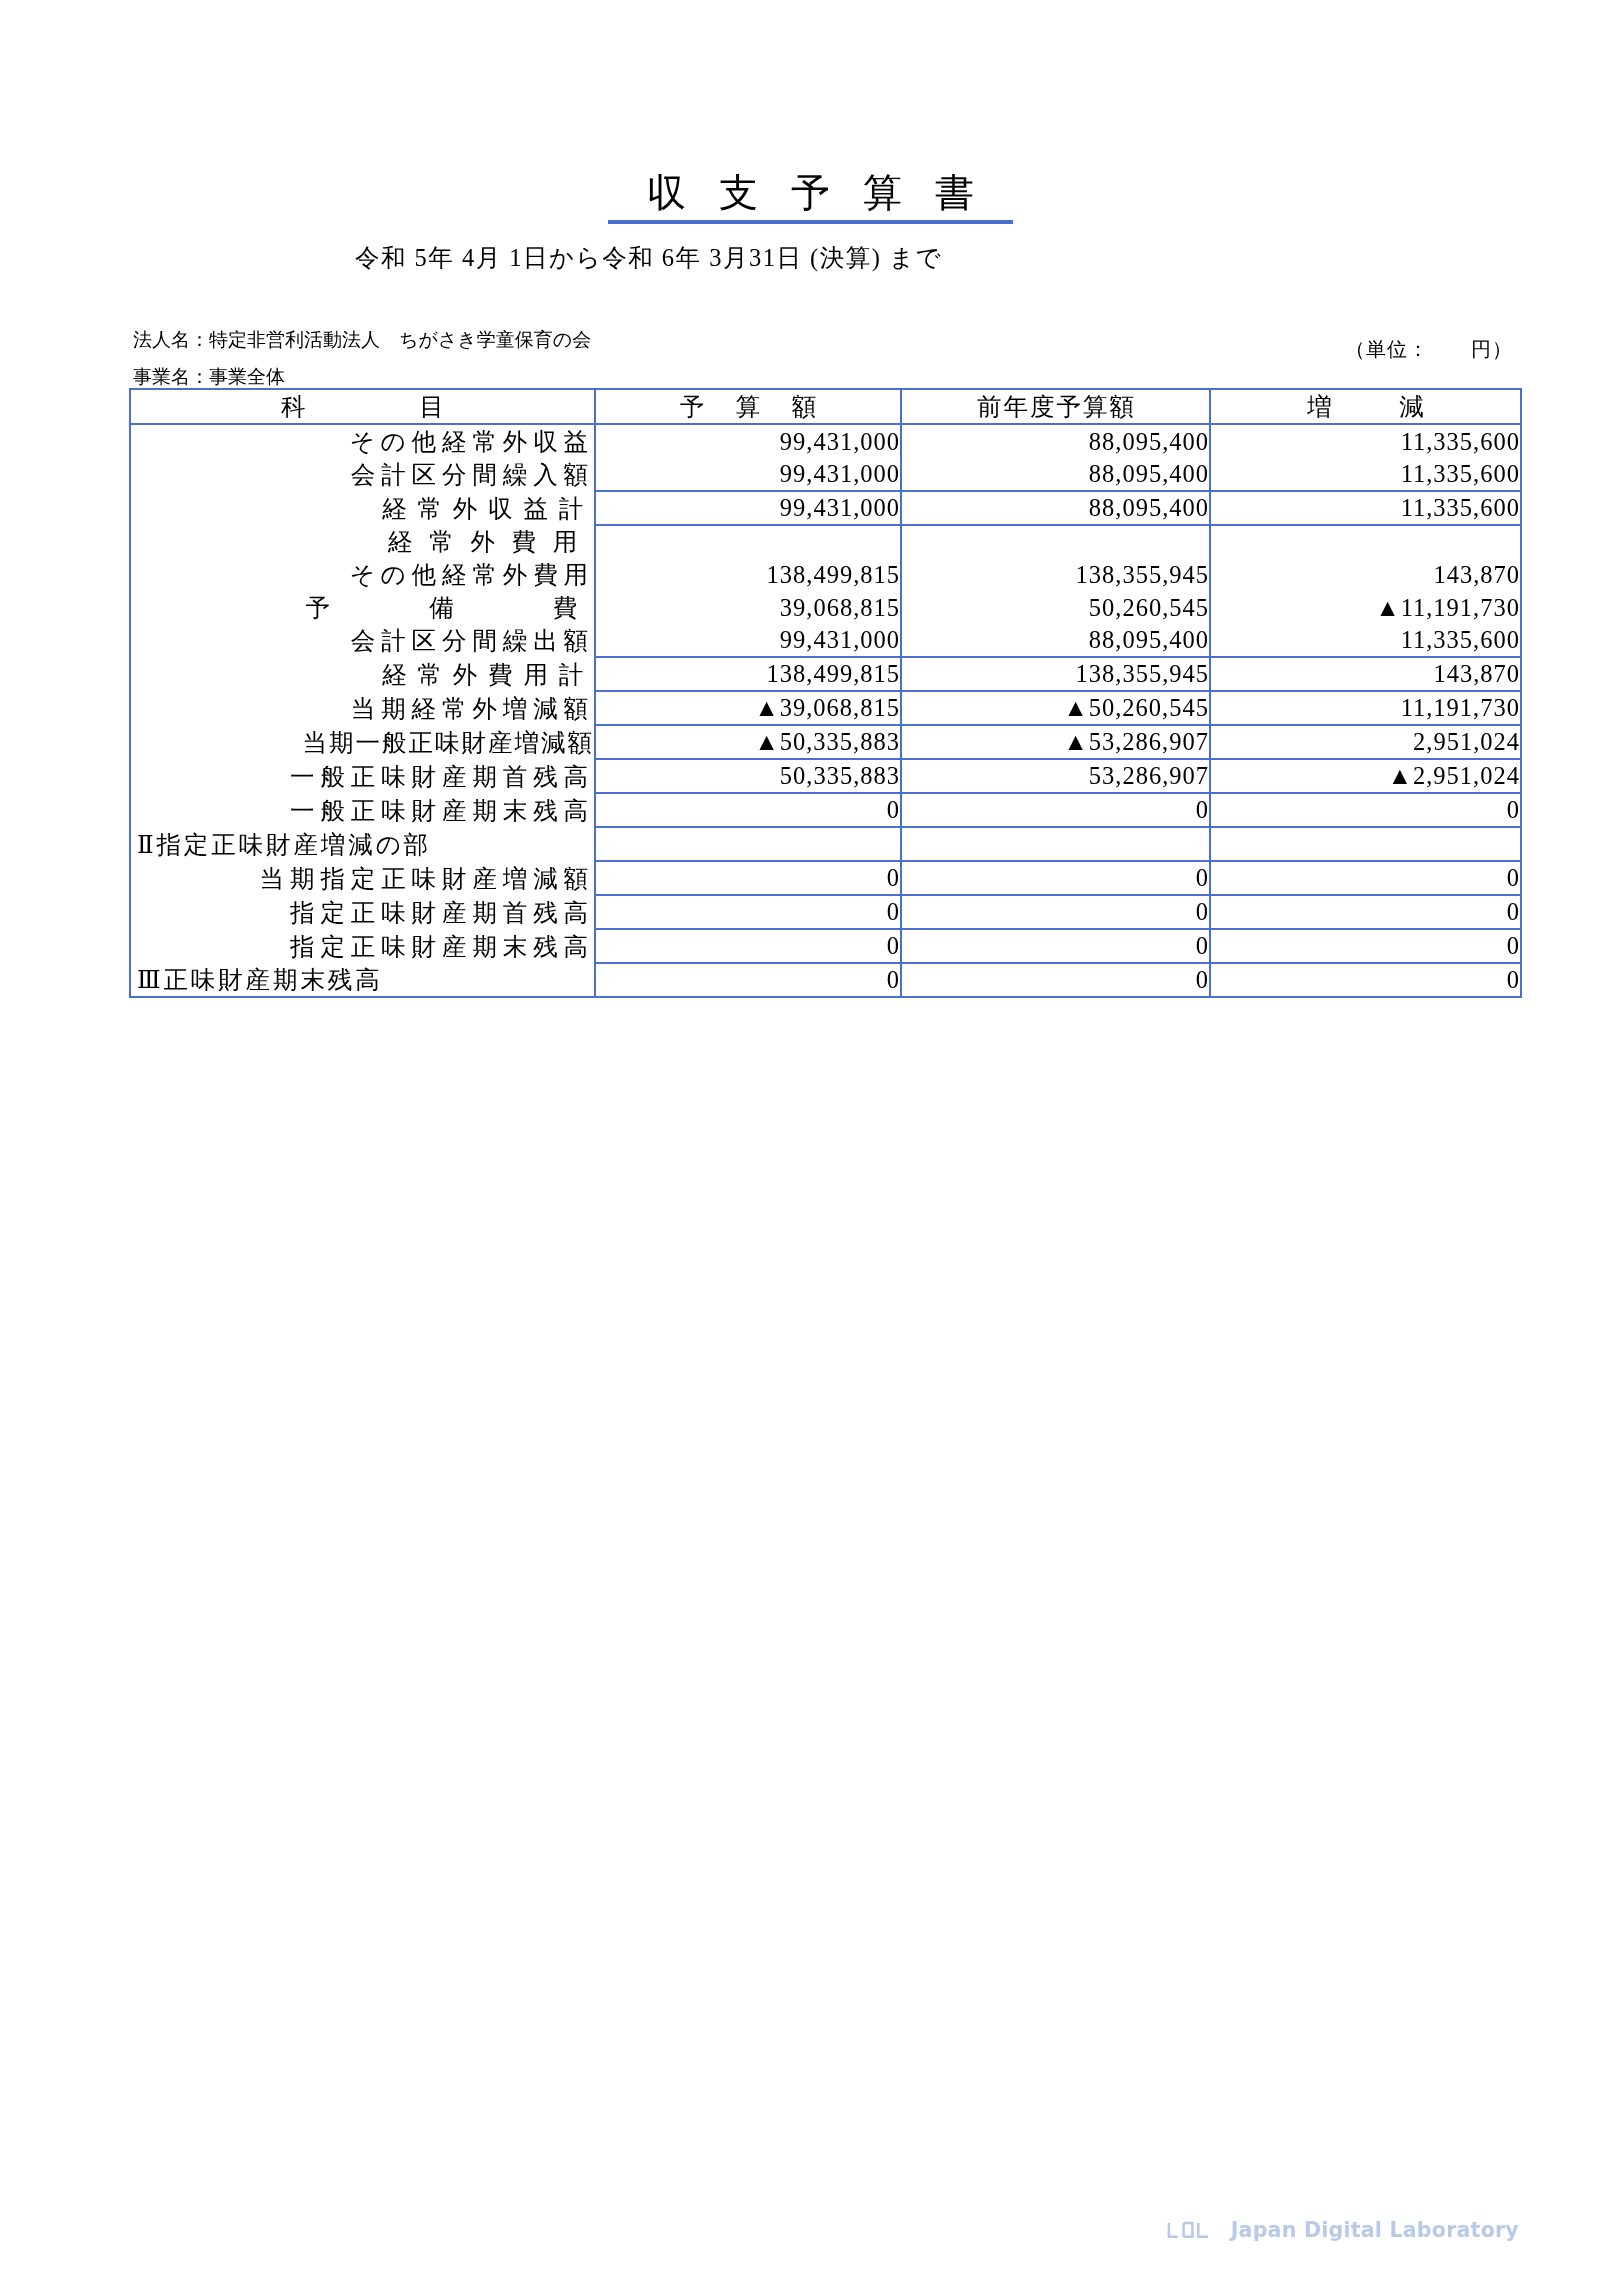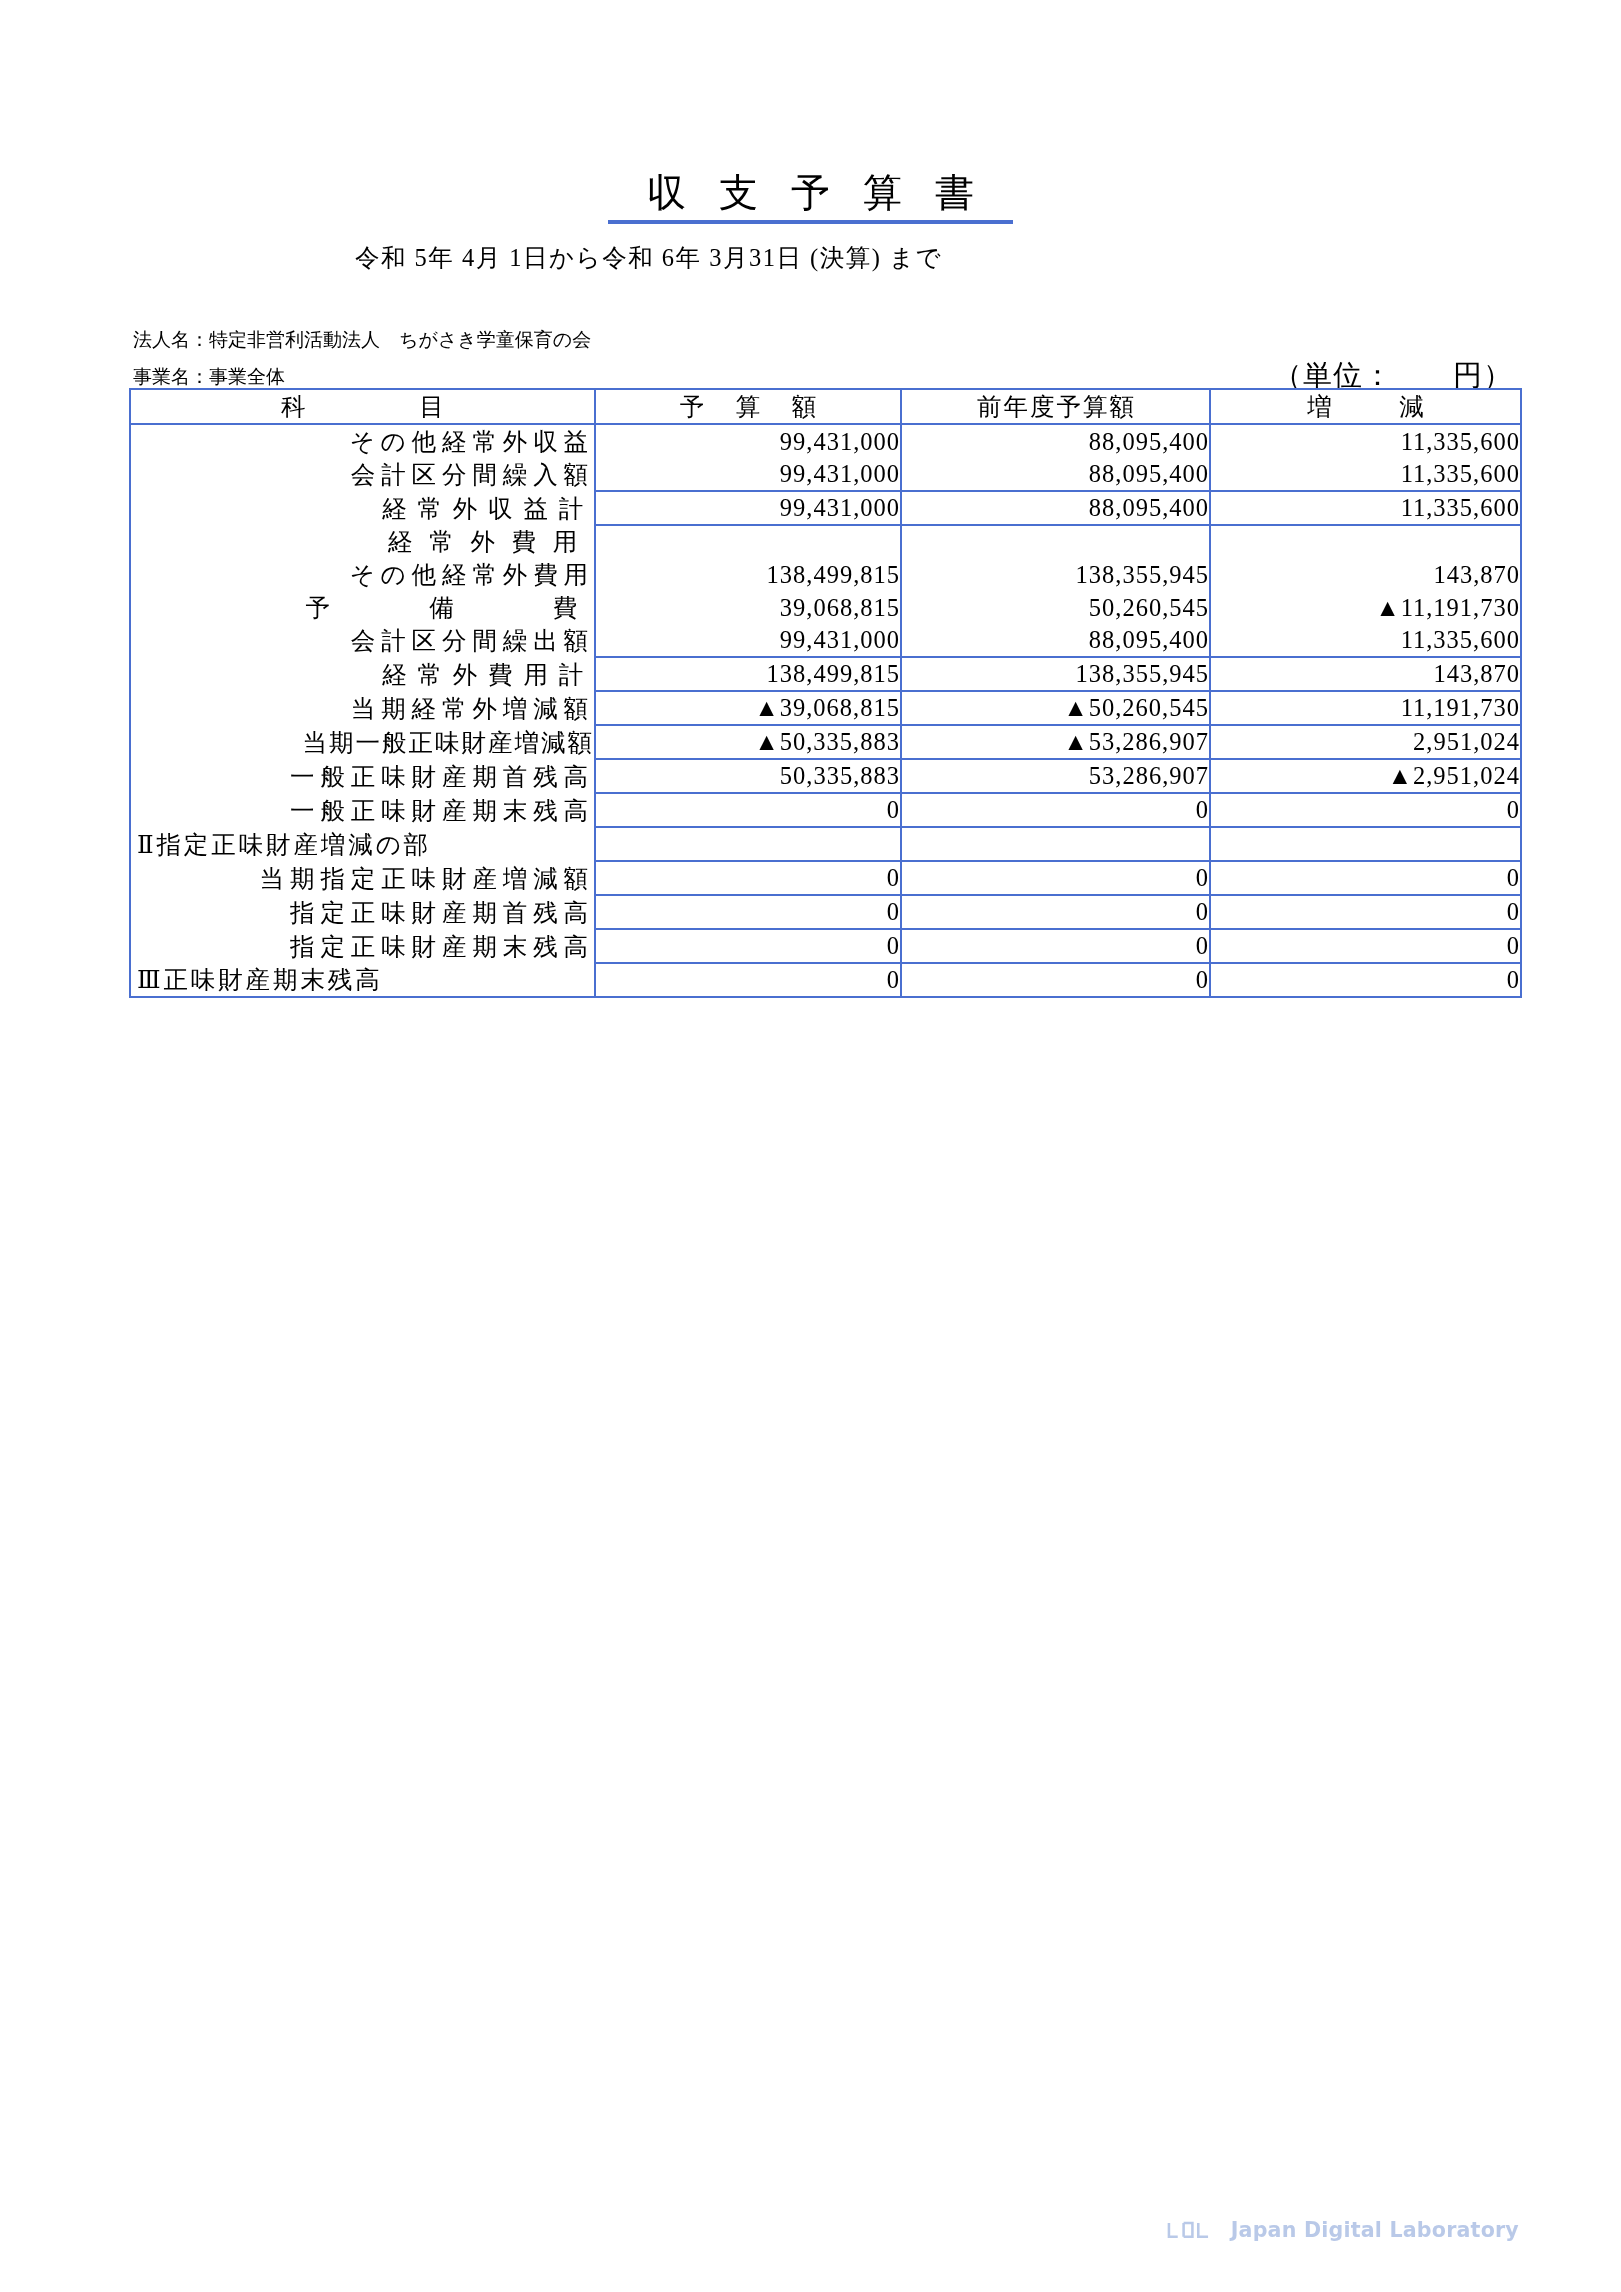--- a/index.html
+++ b/index.html
@@ -58,22 +58,22 @@
     top: 321px;
     font-size: 19px;
     line-height: 37px;
     white-space: nowrap;
   }
   .meta-line { display: block; }
 
   .unit-note {
     position: absolute;
     right: 108px;
-    top: 356px;
-    font-size: 29px;
+    top: 336px;
+    font-size: 20px;
     letter-spacing: 1px;
     white-space: nowrap;
   }
 
   
   .budget-table-wrap {
     position: absolute;
     left: 129px;
     top: 388px;
     width: 1390px;

